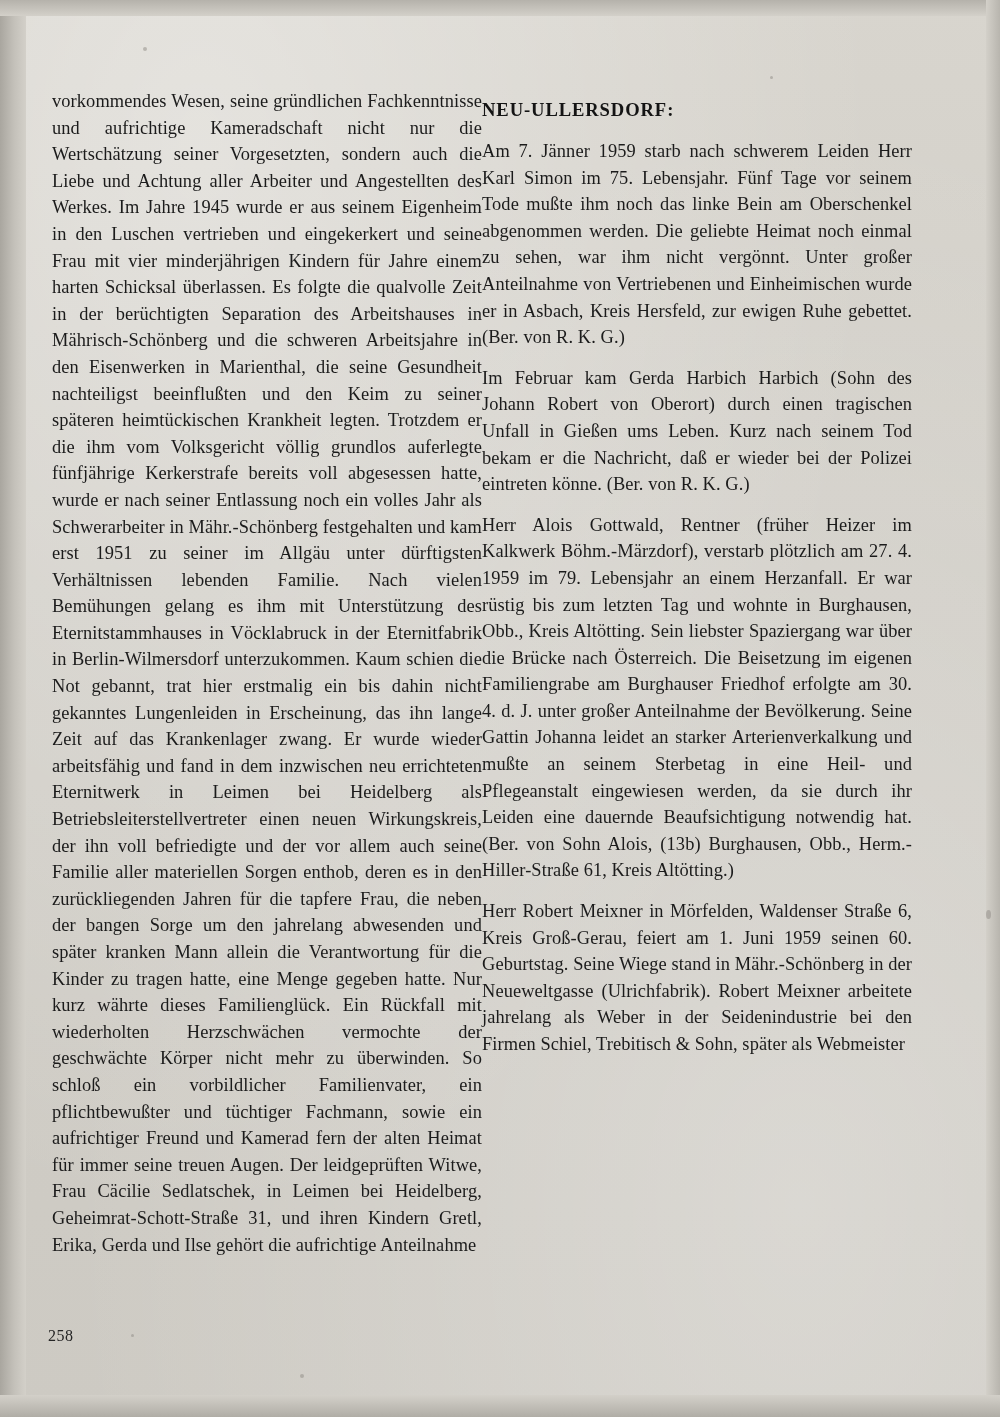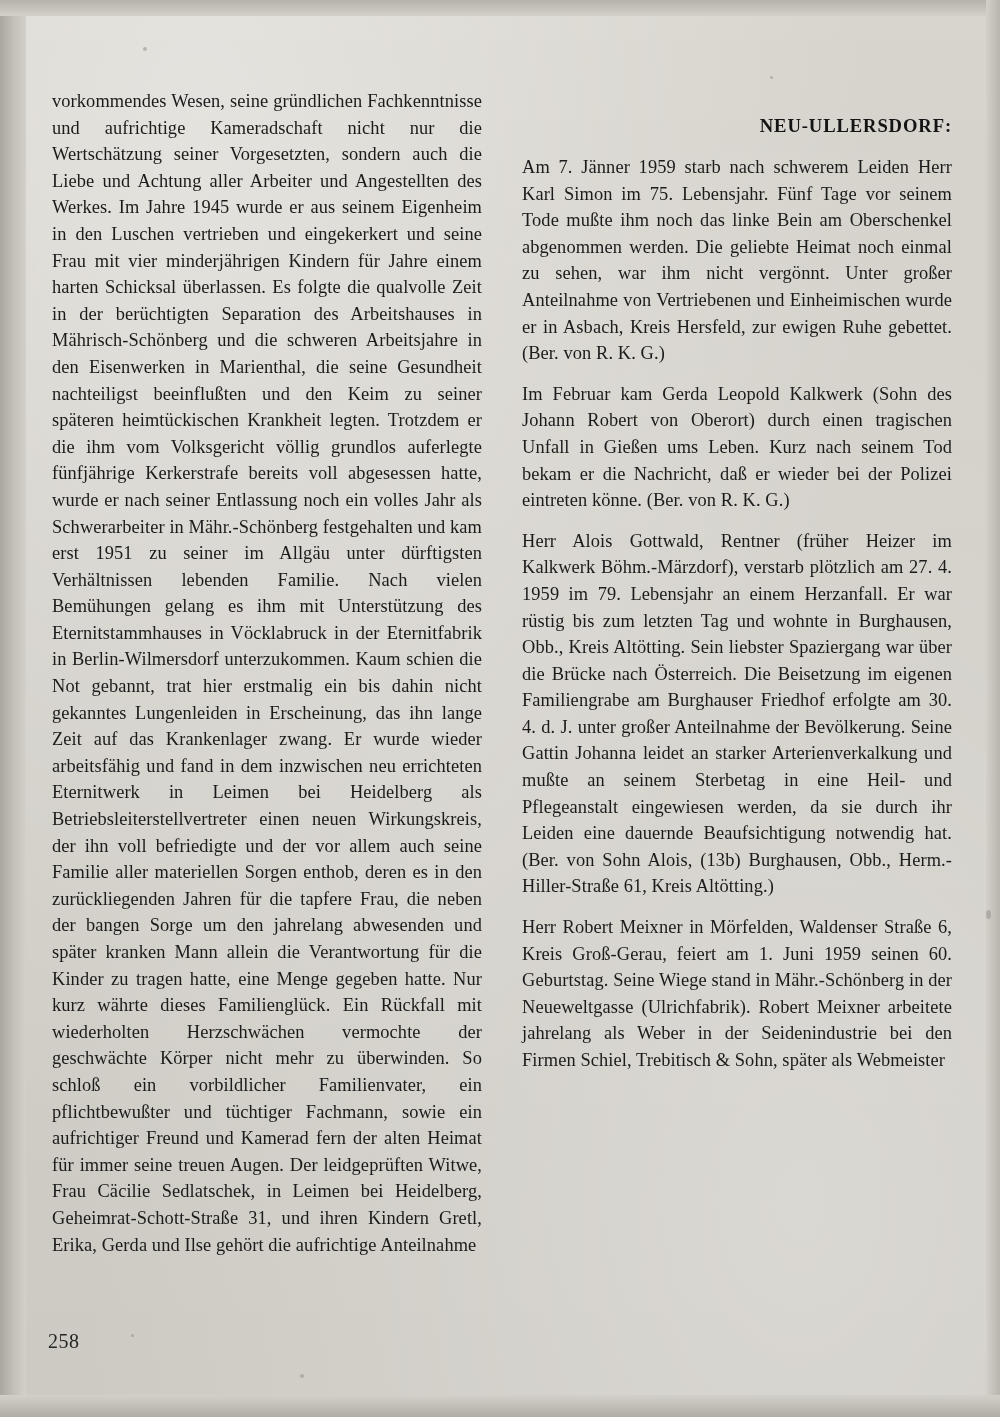--- a/index.html
+++ b/index.html
@@ -57,21 +57,20 @@
     background: linear-gradient(0deg, #b0ada6 0%, #d3d0c9 100%);
     pointer-events: none;
   }
 
   .columns {
     position: absolute;
     left: 52px;
     top: 88px;
     width: 900px;
     display: flex;
-    gap: 40px;
   }
   .col {
     width: 430px;
   }
   .col p {
     margin: 0 0 14px 0;
     font-size: 18.4px;
     line-height: 26.6px;
     color: #1b1b1b;
     text-align: justify;
@@ -84,31 +83,30 @@
   }
   .col h3 {
     margin: 22px 0 16px 0;
     font-size: 18.6px;
     line-height: 24px;
     font-weight: bold;
     letter-spacing: 0.9px;
     color: #141414;
   }
   .col h3.first {
-    margin-top: 26px;
-    text-align: right;
+    margin-top: 10px;
   }
   b {
     font-weight: normal;
   }
   .page-number {
     position: absolute;
     left: 48px;
-    bottom: 64px;
-    font-size: 20px;
+    bottom: 72px;
+    font-size: 16px;
     color: #252525;
     letter-spacing: 0.5px;
   }
   .speck {
     position: absolute;
     background: #8d8a83;
     border-radius: 50%;
     opacity: 0.5;
     pointer-events: none;
   }
@@ -132,21 +130,21 @@
   <div class="columns">
 
     <div class="col">
       <p class="tight">vorkommendes Wesen, seine gründlichen Fachkenntnisse und aufrichtige Kameradschaft nicht nur die Wertschätzung seiner Vorgesetzten, sondern auch die Liebe und Achtung aller Arbeiter und Angestellten des Werkes. Im Jahre 1945 wurde er aus seinem Eigenheim in den Luschen vertrieben und eingekerkert und seine Frau mit vier minderjährigen Kindern für Jahre einem harten Schicksal überlassen. Es folgte die qualvolle Zeit in der berüchtigten Separation des Arbeitshauses in Mährisch-Schönberg und die schweren Arbeitsjahre in den Eisenwerken in Marienthal, die seine Gesundheit nachteiligst beeinflußten und den Keim zu seiner späteren heimtückischen Krankheit legten. Trotzdem er die ihm vom Volksgericht völlig grundlos auferlegte fünfjährige Kerkerstrafe bereits voll abgesessen hatte, wurde er nach seiner Entlassung noch ein volles Jahr als Schwerarbeiter in Mähr.-Schönberg festgehalten und kam erst 1951 zu seiner im Allgäu unter dürftigsten Verhältnissen lebenden Familie. Nach vielen Bemühungen gelang es ihm mit Unterstützung des Eternitstammhauses in Vöcklabruck in der Eternitfabrik in Berlin-Wilmersdorf unterzukommen. Kaum schien die Not gebannt, trat hier erstmalig ein bis dahin nicht gekanntes Lungenleiden in Erscheinung, das ihn lange Zeit auf das Krankenlager zwang. Er wurde wieder arbeitsfähig und fand in dem inzwischen neu errichteten Eternitwerk in Leimen bei Heidelberg als Betriebsleiterstellvertreter einen neuen Wirkungskreis, der ihn voll befriedigte und der vor allem auch seine Familie aller materiellen Sorgen enthob, deren es in den zurückliegenden Jahren für die tapfere Frau, die neben der bangen Sorge um den jahrelang abwesenden und später kranken Mann allein die Verantwortung für die Kinder zu tragen hatte, eine Menge gegeben hatte. Nur kurz währte dieses Familienglück. Ein Rückfall mit wiederholten Herzschwächen vermochte der geschwächte Körper nicht mehr zu überwinden. So schloß ein vorbildlicher Familienvater, ein pflichtbewußter und tüchtiger Fachmann, sowie ein aufrichtiger Freund und Kamerad fern der alten Heimat für immer seine treuen Augen. Der leidgeprüften Witwe, Frau Cäcilie Sedlatschek, in Leimen bei Heidelberg, Geheimrat-Schott-Straße 31, und ihren Kindern Gretl, Erika, Gerda und Ilse gehört die aufrichtige Anteilnahme</p>
     </div>
 
     <div class="col">
 
       <h3 class="first">NEU-ULLERSDORF:</h3>
       <p><span>Am 7. Jänner 1959 starb nach schwerem Leiden Herr </span><b>Karl Simon</b><span> im 75. Lebensjahr. Fünf Tage vor seinem Tode mußte ihm noch das linke Bein am Oberschenkel abgenommen werden. Die geliebte Heimat noch einmal zu sehen, war ihm nicht vergönnt. Unter großer Anteilnahme von Vertriebenen und Einheimischen wurde er in Asbach, Kreis Hersfeld, zur ewigen Ruhe gebettet. (Ber. von R. K. G.)</span></p>
-      <p><span>Im Februar kam Gerda </span><b>Leopold Kalkwerk</b><span> (Sohn des Johann Robert von Oberort) durch einen tragischen Unfall in Gießen ums Leben. Kurz nach seinem Tod bekam er die Nachricht, daß er wieder bei der Polizei eintreten könne. (Ber. von R. K. G.)</span></p>
+      <p><span>Im Februar kam Gerda </span><b>Harbich Harbich</b><span> (Sohn des Johann Robert von Oberort) durch einen tragischen Unfall in Gießen ums Leben. Kurz nach seinem Tod bekam er die Nachricht, daß er wieder bei der Polizei eintreten könne. (Ber. von R. K. G.)</span></p>
 
       <p><span>Herr </span><b>Alois Gottwald,</b><span> Rentner (früher Heizer im Kalkwerk Böhm.-Märzdorf), verstarb plötzlich am 27. 4. 1959 im 79. Lebensjahr an einem Herzanfall. Er war rüstig bis zum letzten Tag und wohnte in Burghausen, Obb., Kreis Altötting. Sein liebster Spaziergang war über die Brücke nach Österreich. Die Beisetzung im eigenen Familiengrabe am Burghauser Friedhof erfolgte am 30. 4. d. J. unter großer Anteilnahme der Bevölkerung. Seine Gattin Johanna leidet an starker Arterienverkalkung und mußte an seinem Sterbetag in eine Heil- und Pflegeanstalt eingewiesen werden, da sie durch ihr Leiden eine dauernde Beaufsichtigung notwendig hat. (Ber. von Sohn Alois, (13b) Burghausen, Obb., Herm.-Hiller-Straße 61, Kreis Altötting.)</span></p>
 
       <p class="tight"><span>Herr </span><b>Robert Meixner</b><span> in Mörfelden, Waldenser Straße 6, Kreis Groß-Gerau, feiert am 1. Juni 1959 seinen 60. Geburtstag. Seine Wiege stand in Mähr.-Schönberg in der Neueweltgasse (Ulrichfabrik). Robert Meixner arbeitete jahrelang als Weber in der Seidenindustrie bei den Firmen Schiel, Trebitisch &amp; Sohn, später als Webmeister</span></p>
     </div>
 
   </div>
 
   <div class="page-number">258</div>
 </div>

